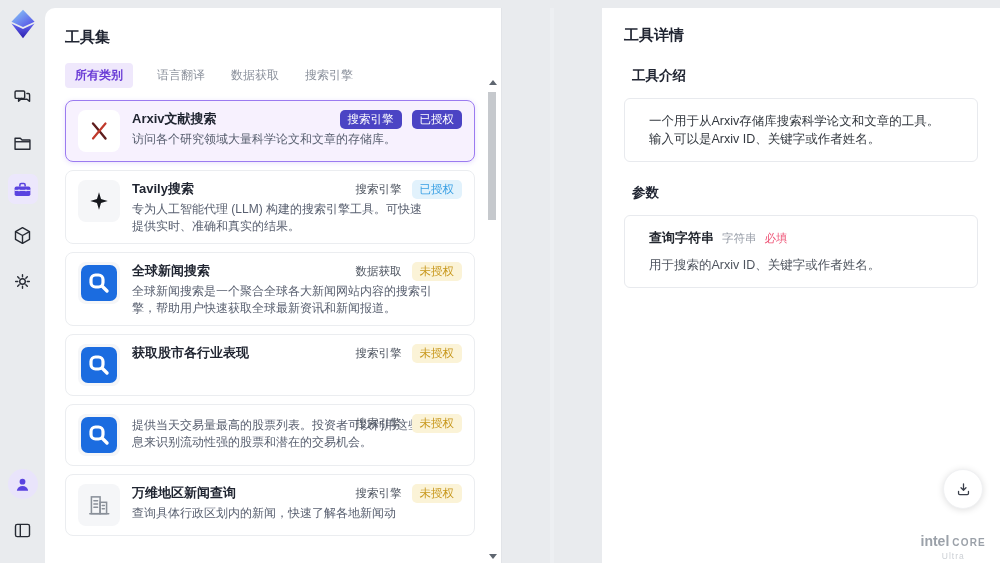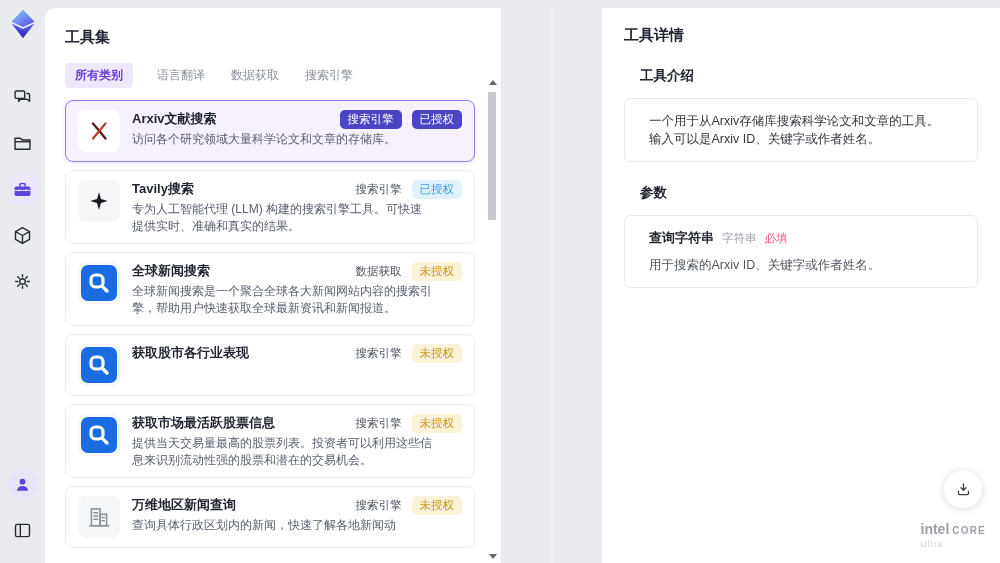--- a/index.html
+++ b/index.html
@@ -75,40 +75,40 @@
 
   
   .scrollbar { position:absolute; top:72px; bottom:4px; right:3px; width:12px; }
   .sb-arrow { position:absolute; left:3px; width:0; height:0; border-left:4px solid transparent; border-right:4px solid transparent; }
   .sb-up { top:0; border-bottom:5px solid #5f6670; }
   .sb-down { bottom:0; border-top:5px solid #5f6670; }
   .sb-thumb { position:absolute; top:12px; left:2px; width:8px; height:128px; background:#c6c9cd; }
 
   
   .detail-title { font-size:15px; font-weight:bold; margin:2px 0 22px; }
-  .section-h { font-size:13.5px; font-weight:bold; margin:0 16px 13px; }
+  .section-h { font-size:13.5px; font-weight:bold; margin:0 8px 13px; }
   .box {
     border:1px solid #e8eaee; border-radius:6px; background:#fff;
     padding:13px 24px; font-size:12.5px; color:#33383f; line-height:18px;
     margin-bottom:22px;
   }
   .param-head { display:flex; gap:8px; align-items:baseline; }
   .param-name { font-size:13px; font-weight:bold; color:#23272f; }
   .param-type { font-size:11.5px; color:#979da7; }
   .param-required { font-size:11.5px; color:#ee5577; }
   .param-desc { margin-top:9px; font-size:12.5px; color:#4e545e; }
 
   
   .fab {
     position:absolute; right:17px; bottom:54px; width:40px; height:40px;
     border-radius:50%; background:#fff; border:1px solid #f0f1f3;
     box-shadow:0 1px 7px rgba(0,0,0,.13);
     display:flex; align-items:center; justify-content:center; cursor:pointer;
   }
-  .brand { position:absolute; right:14px; bottom:12px; text-align:left; color:#9ba1a9; line-height:13px; }
+  .brand { position:absolute; right:14px; bottom:0; text-align:center; color:#9ba1a9; line-height:13px; }
   .brand .b-row { display:flex; align-items:baseline; gap:3px; justify-content:flex-end; }
   .b-intel { font-size:14px; font-weight:bold; }
   .b-core { font-size:10px; font-weight:600; letter-spacing:1.2px; }
   .b-sub { font-size:8.5px; color:#ccd0d5; letter-spacing:1px; margin-top:1px; }
 </style>
 </head>
 <body>
 
 <div class="rail">
   <div class="logo">
@@ -259,21 +259,20 @@
 
   <div class="card">
     <div class="tool-icon">
             <svg viewBox="0 0 36 36" width="36" height="36">
               <rect width="36" height="36" rx="7" fill="#1b6ce0"></rect>
               <rect x="10" y="10" width="12" height="12" rx="4.5" fill="none" stroke="#fff" stroke-width="3.2"></rect>
               <line x1="21.5" y1="21.5" x2="26" y2="26" stroke="#fff" stroke-width="3.4" stroke-linecap="round"></line>
             </svg>
           </div>
     <div class="tool-main">
-      <div class="tool-name">获取市场最活跃股票信息</div>
       <div class="tool-desc">提供当天交易量最高的股票列表。投资者可以利用这些信息来识别流动性强的股票和潜在的交易机会。</div>
       <div class="tool-badges">
         <span class="badge plain">搜索引擎</span>
         <span class="badge unauthorized">未授权</span>
       </div>
     </div>
   </div>
 
   <div class="card">
     <div class="tool-icon">

